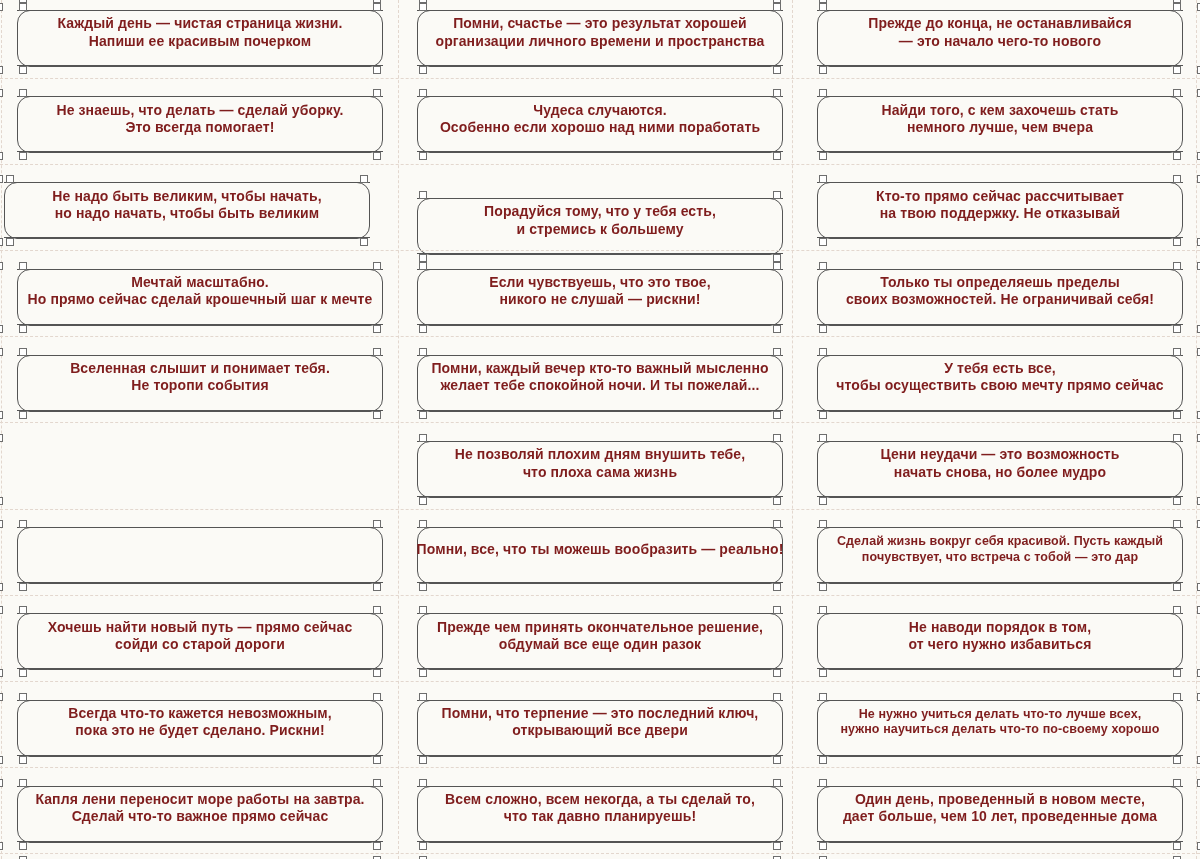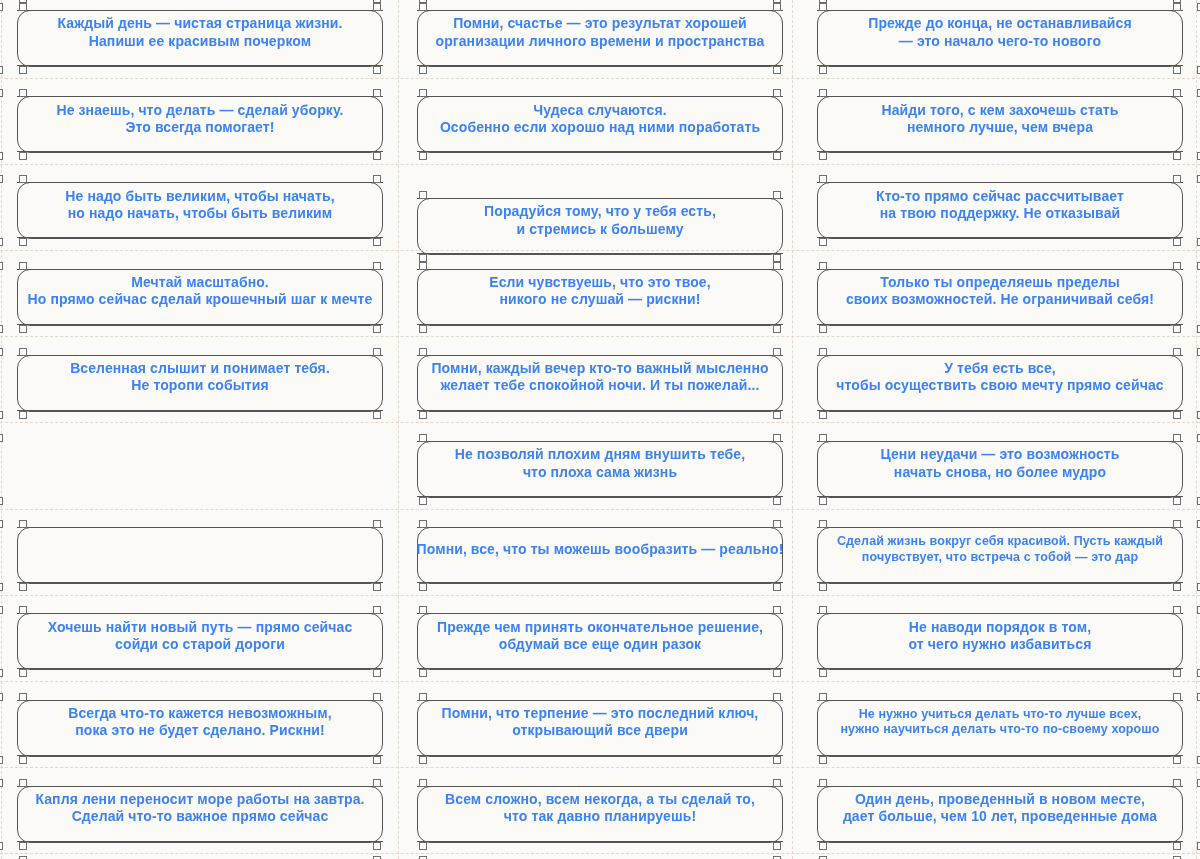--- a/index.html
+++ b/index.html
@@ -61,21 +61,21 @@
   .quote {
     position: absolute;
     left: 10px; right: 10px; top: 7px; bottom: 7px;
     display: flex;
     flex-direction: column;
     align-items: center;
     justify-content: center;
     padding-bottom: 12px;
     box-sizing: border-box;
     text-align: center;
-    color: #3b82f6;
+    color: #7f1d1d;
     font-weight: bold;
     font-size: 14px;
     line-height: 1.22;
     letter-spacing: 0.1px;
   }
   .quote.small { font-size: 12.5px; }
   .quote-line { white-space: nowrap; }
   .cut-v {
     position: absolute;
     top: 0; bottom: 0;
@@ -167,21 +167,21 @@
       <span class="mark bl"></span>
       <span class="mark br"></span>
       <div class="frame-top"></div>
       <div class="frame-bottom"></div>
       <div class="frame-box"></div>
       <div class="quote">
         <div class="quote-line">Найди того, с кем захочешь стать</div>
         <div class="quote-line">немного лучше, чем вчера</div>
       </div>
     </div>
-    <div class="card" style="left: 17px; top: 175.4px; text-decoration: underline;">
+    <div class="card" style="left: 4px; top: 175.4px; text-decoration: underline;">
       <span class="mark tl"></span>
       <span class="mark tr"></span>
       <span class="mark bl"></span>
       <span class="mark br"></span>
       <div class="frame-top"></div>
       <div class="frame-bottom"></div>
       <div class="frame-box"></div>
       <div class="quote">
         <div class="quote-line">Не надо быть великим, чтобы начать,</div>
         <div class="quote-line">но надо начать, чтобы быть великим</div>

